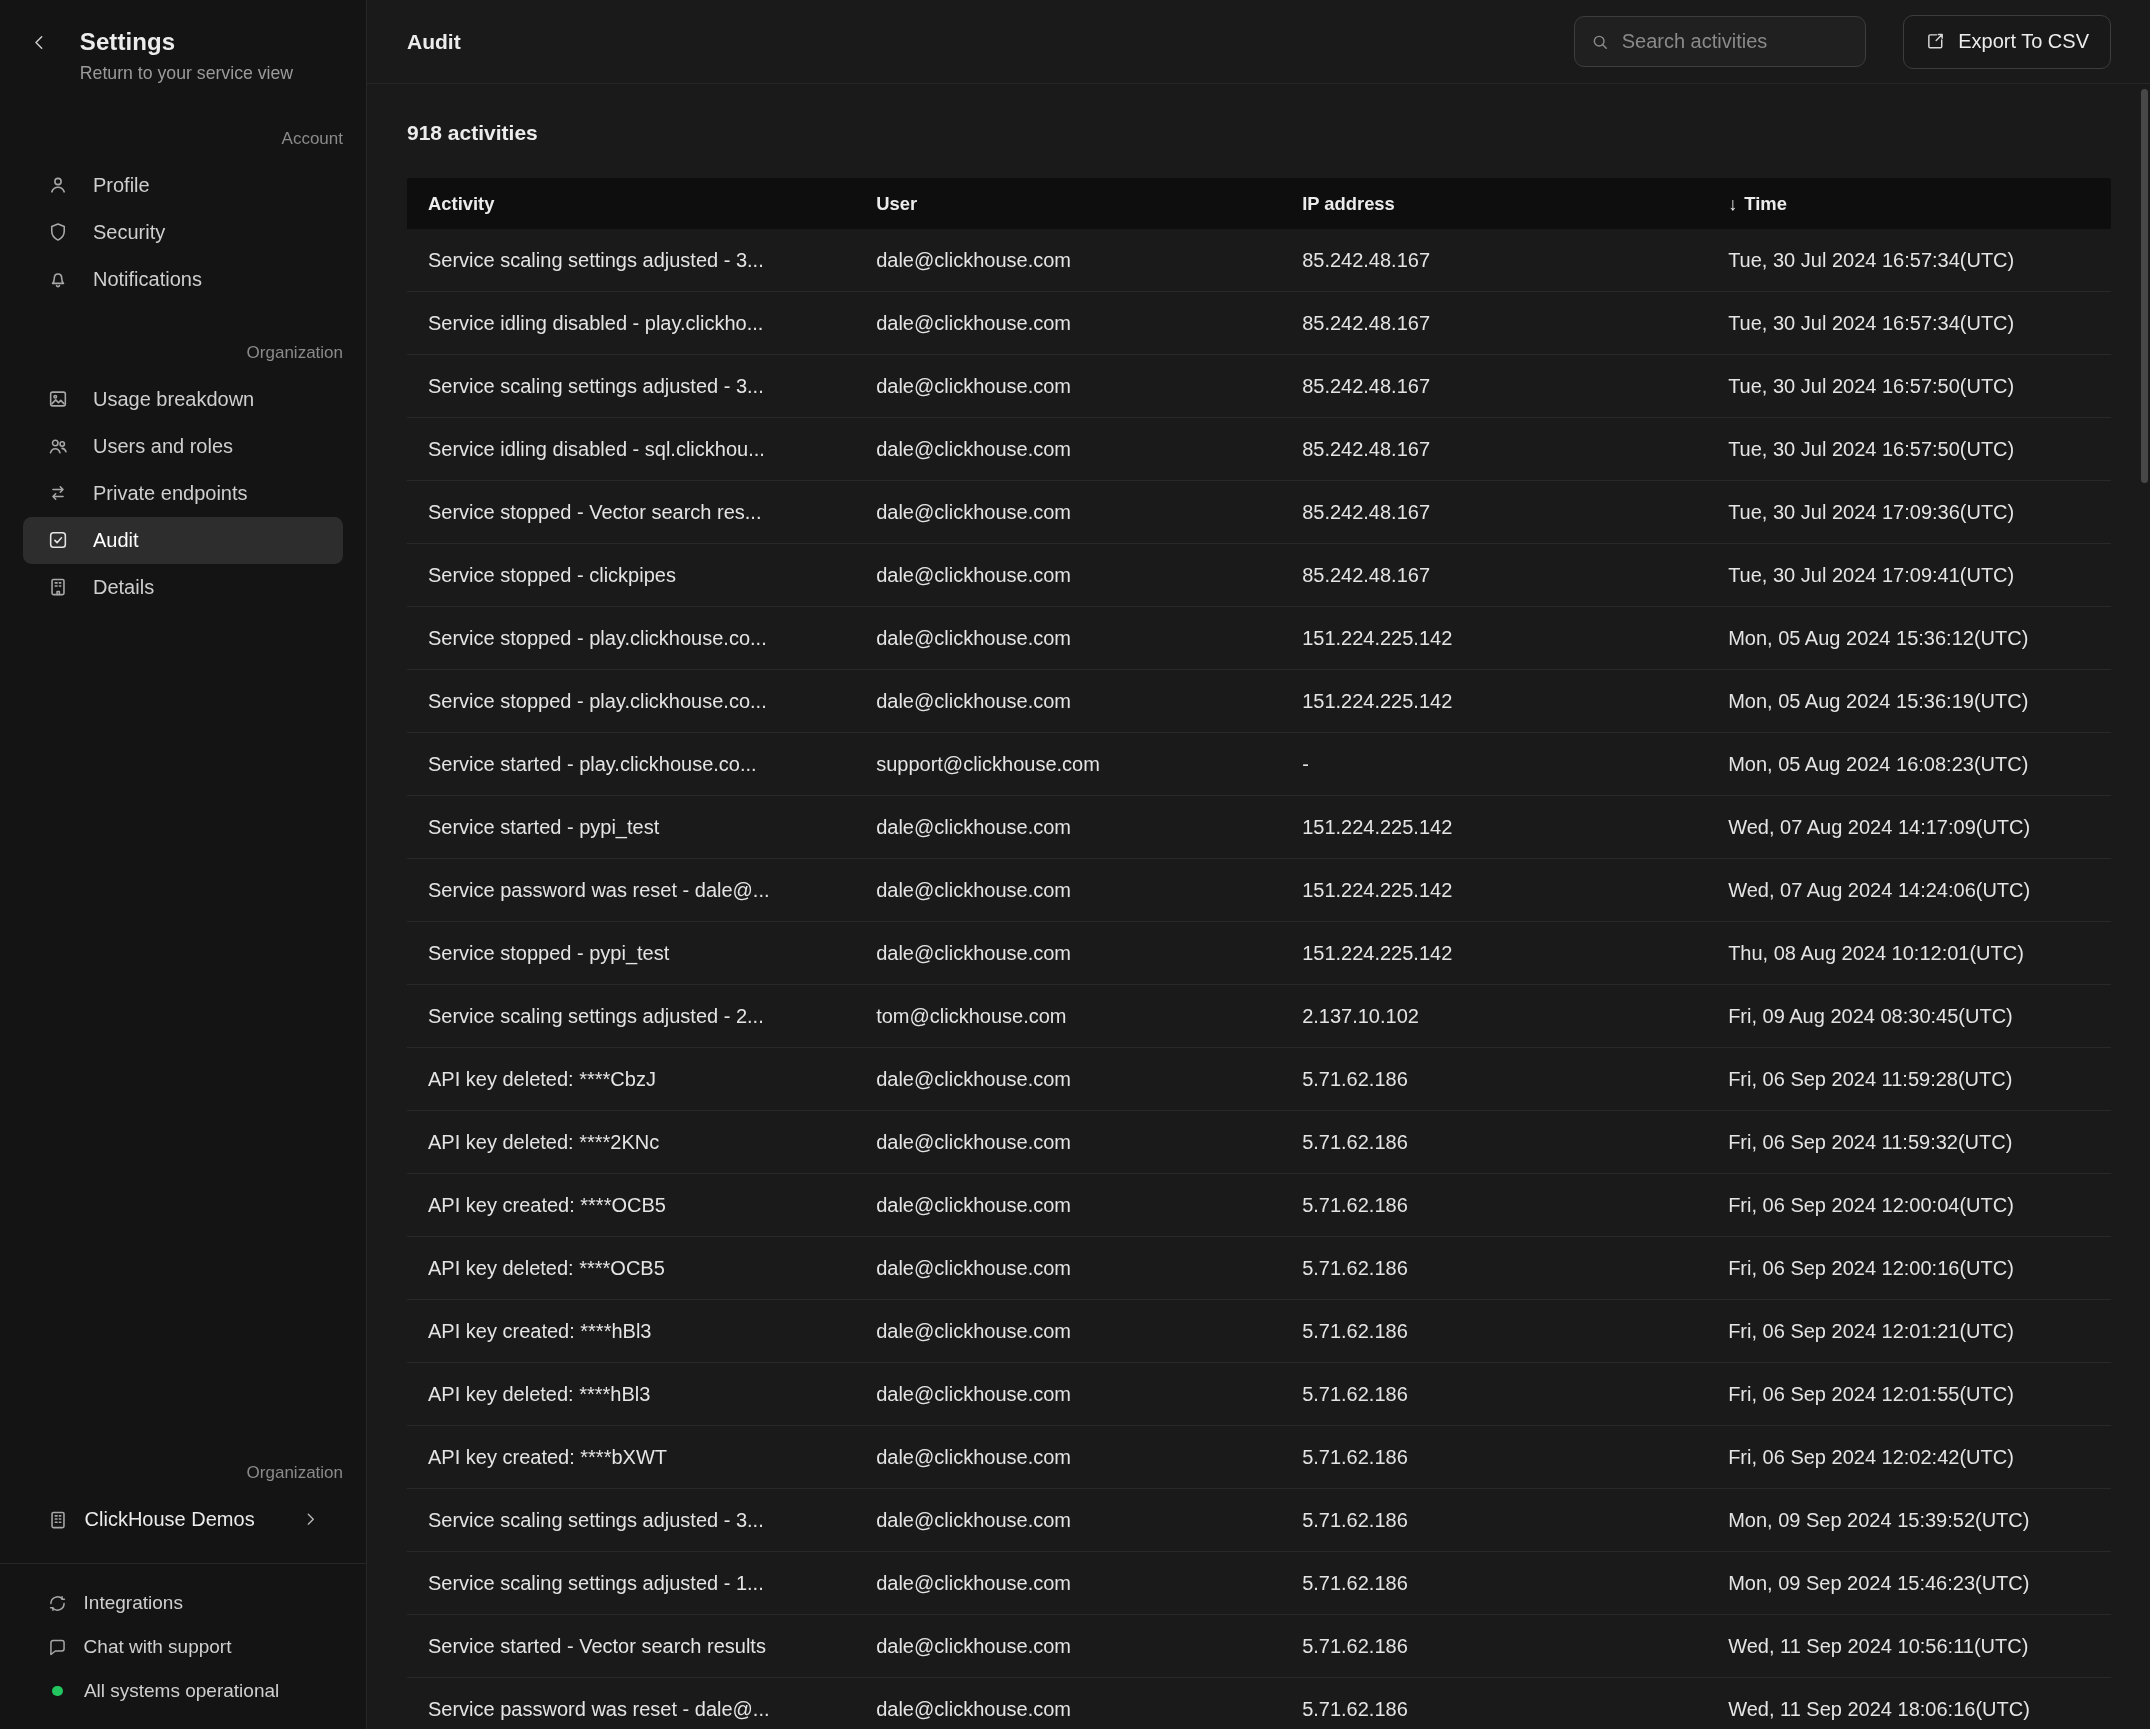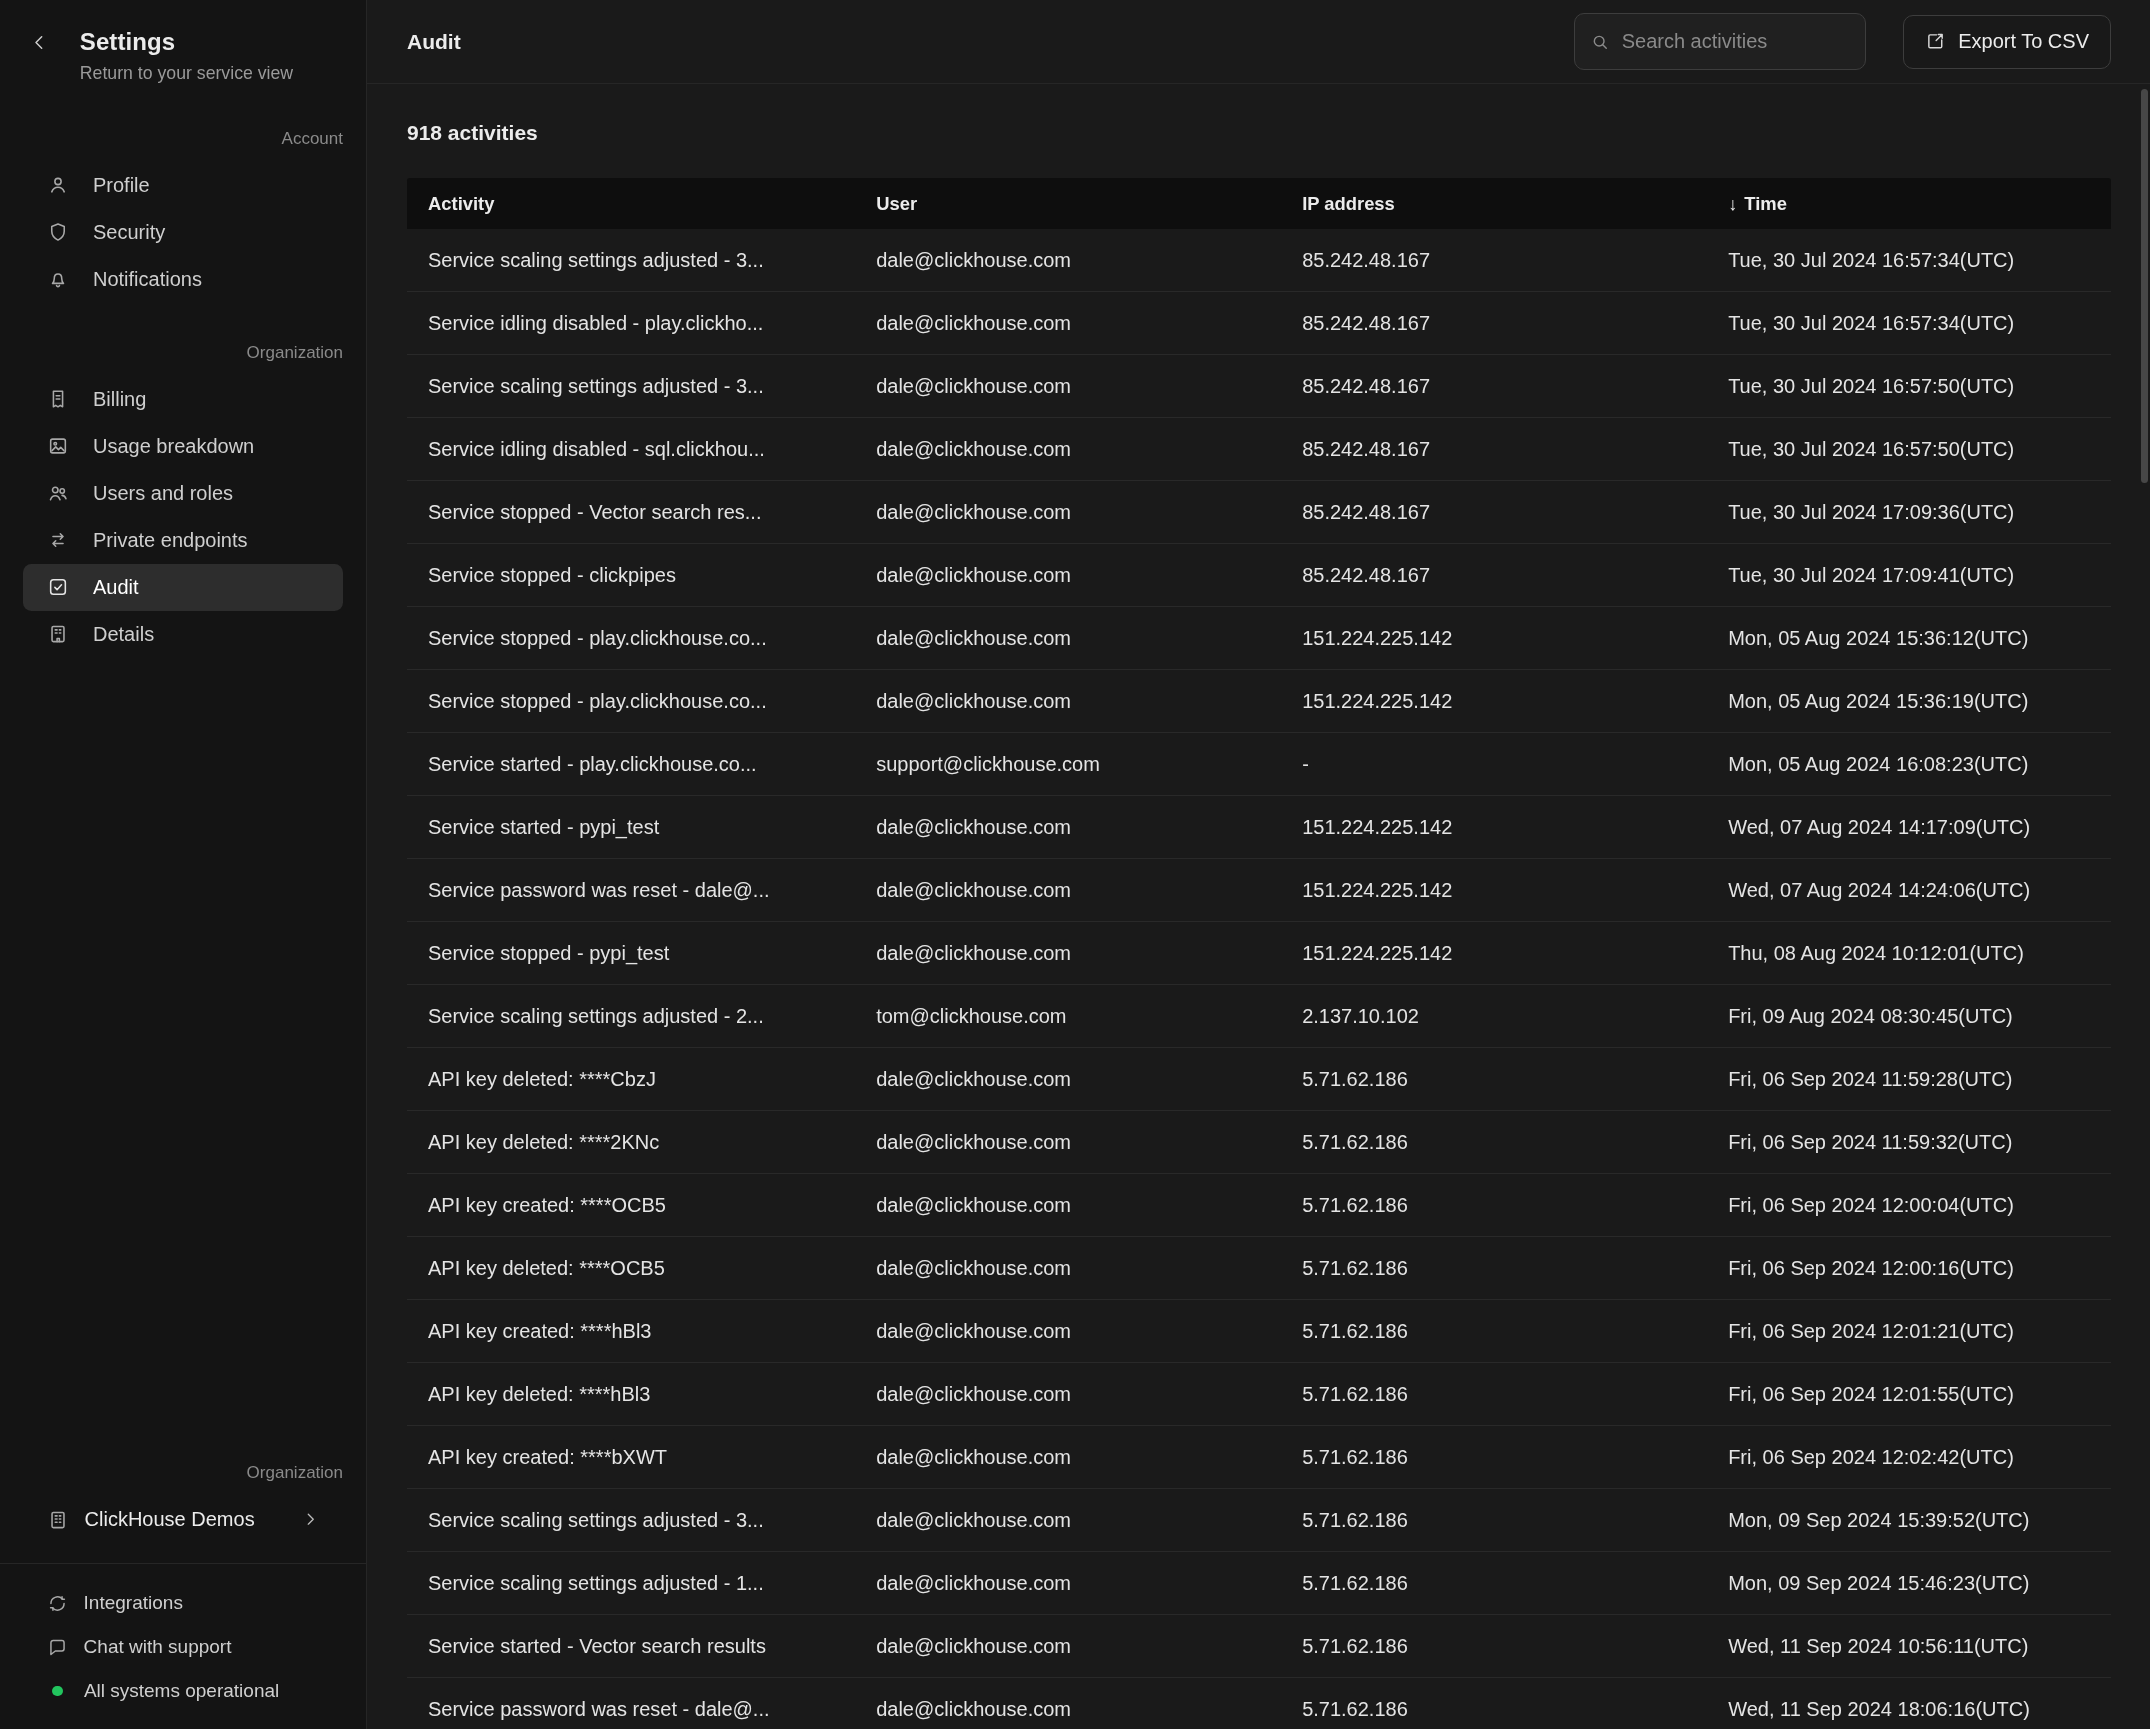--- a/index.html
+++ b/index.html
@@ -58,21 +58,21 @@
   .foot-item .icon{width:21px;height:21px;color:#a8a8a8;flex-shrink:0;}
   .status-dot{width:10.6px;height:10.6px;border-radius:50%;background:var(--green);margin:0 5.7px 0 5px;flex-shrink:0;}
   
   .main{flex:1;display:flex;flex-direction:column;min-width:0;}
   .topbar{
     height:84px;flex-shrink:0;display:flex;align-items:center;
     padding:0 40px;border-bottom:0.7px solid var(--border);gap:37px;
   }
   .page-title{font-size:21px;font-weight:700;margin-right:auto;}
   .searchbox{
-    width:292px;height:57px;border:0.7px solid var(--border-ctl);border-radius:10px;
+    width:292px;height:51px;border:0.7px solid var(--border-ctl);border-radius:10px;
     background:var(--bg-input);display:flex;align-items:center;gap:11.3px;padding:0 15.6px;
   }
   .searchbox .icon{width:20px;height:20px;color:var(--text-faint);flex-shrink:0;}
   .searchbox input{
     flex:1;min-width:0;background:transparent;border:none;outline:none;
     font:inherit;font-size:20px;color:var(--text);
   }
   .searchbox input::placeholder{color:var(--text-faint);}
   .export-btn{
     height:54px;border:0.7px solid var(--border-ctl);border-radius:10px;background:#191919;
@@ -141,29 +141,20 @@
       <svg viewBox="0 0 24 24" fill="none" stroke="currentColor" stroke-width="1.7" stroke-linecap="round" stroke-linejoin="round">
           <path d="M6 16.8h12c-1.1-1.3-1.9-2.6-1.9-5.2 0-3-1.6-5-4.1-5s-4.1 2-4.1 5c0 2.6-.8 3.9-1.9 5.2z"></path>
           <path d="M10.4 19.2a1.7 1.7 0 0 0 3.2 0"></path>
         </svg>
     </span>
     <span>Notifications</span>
   </div>
 
   <div class="side-section-label">Organization</div>
 
-  <div class="side-item">
-    <span class="icon">
-      <svg viewBox="0 0 24 24" fill="none" stroke="currentColor" stroke-width="1.7" stroke-linecap="round" stroke-linejoin="round">
-          <path d="M7 3.5h10v17l-2.5-1.6L12 20.5l-2.5-1.6L7 20.5z"></path>
-          <path d="M10 8.5h4M10 12h4"></path>
-        </svg>
-    </span>
-    <span>Billing</span>
-  </div>
   <div class="side-item">
     <span class="icon">
       <svg viewBox="0 0 24 24" fill="none" stroke="currentColor" stroke-width="1.7" stroke-linecap="round" stroke-linejoin="round">
           <rect x="4" y="4.5" width="16" height="15" rx="2"></rect>
           <circle cx="9" cy="9.5" r="1.4"></circle>
           <path d="m5.5 17 4-4 3 3 2.5-2.5 3.5 3.5"></path>
         </svg>
     </span>
     <span>Usage breakdown</span>
   </div>

